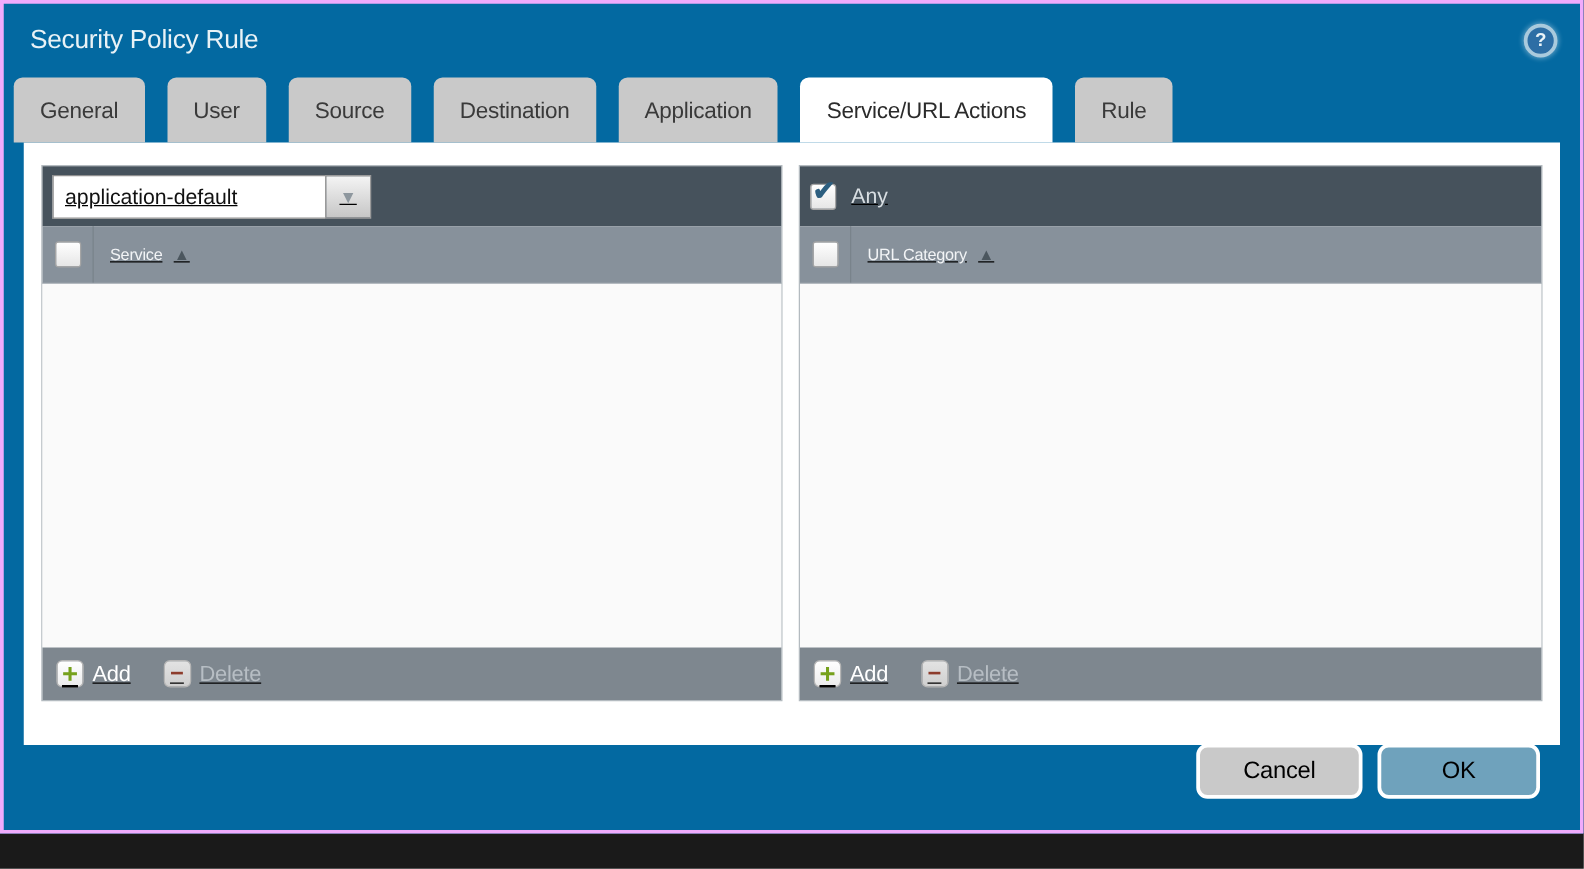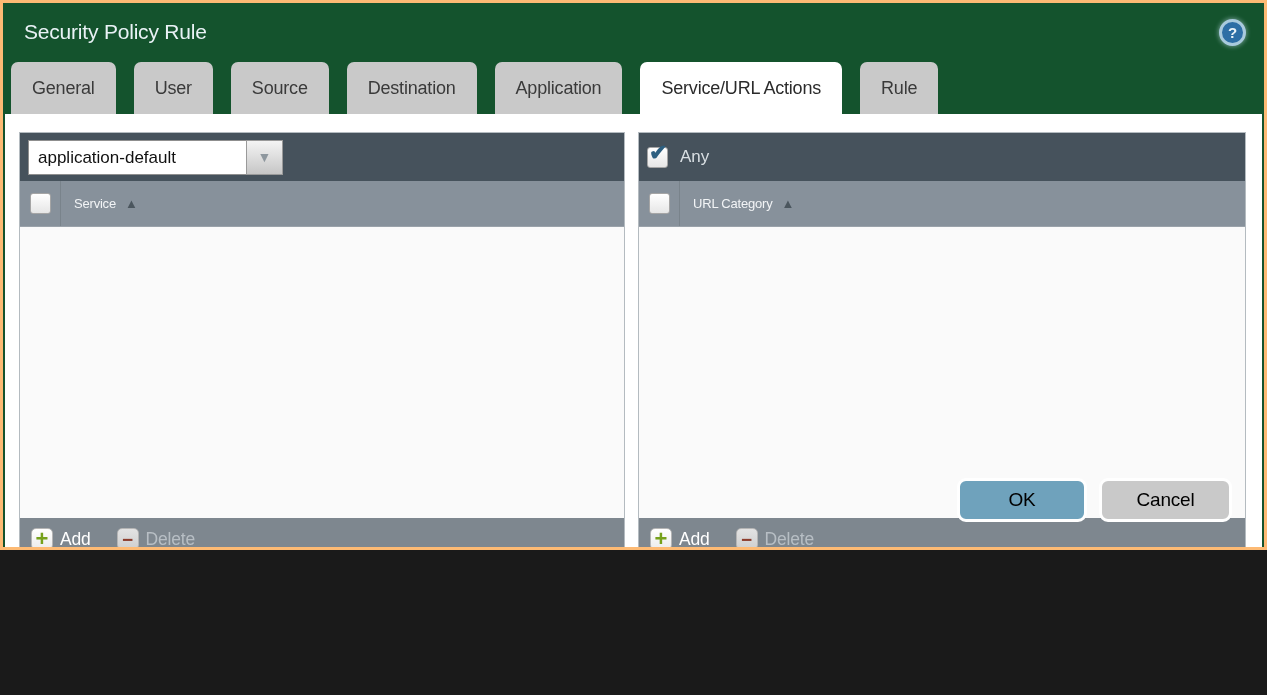--- a/index.html
+++ b/index.html
@@ -1,21 +1,21 @@
 <!DOCTYPE html>
 <html><head>
 <meta charset="utf-8">
 <style>
   * { margin:0; padding:0; box-sizing:border-box; }
   html,body { background:#1a1a1a; }
   body { font-family:"Liberation Sans", sans-serif; }
 
   .frame {
-    position:relative; width:1267px; height:550px;
-    background:#14532d; border:3px solid #fdba74;
+    position:relative; width:1267px; height:667px;
+    background:#0369a1; border:3px solid #f0abfc;
     overflow:hidden;
   }
 
   
   .title-bar {
     height:58px; display:flex; align-items:center;
     justify-content:space-between; padding:0 18px 0 21px;
   }
   .title-bar .title {
     color:#e9f2f6; font-size:21px; letter-spacing:-0.2px; font-weight:400;
@@ -38,23 +38,23 @@
     background:#c9c9c9; color:#3a3a3a;
     border-radius:7px 7px 0 0;
     height:52px; line-height:52px; padding:0 21px;
     font-size:18px; letter-spacing:-0.2px; cursor:pointer;
     white-space:nowrap;
   }
   .tab.active { background:#ffffff; color:#2b2b2b; }
 
   
   .content {
-    margin:0 2px; height:482px; background:#ffffff;
+    margin:0 16px; height:482px; background:#ffffff;
     padding:18px 14px 35px 14px;
-    display:flex; gap:13px;
+    display:flex; gap:13px;text-decoration:underline;
   }
 
   
   .panel {
     border:1px solid #b4bbc0; display:flex; flex-direction:column;
     height:429px;
   }
   .panel.left  { width:606px; }
   .panel.right { width:608px; }
 
@@ -223,17 +223,17 @@
         <button class="footer-btn disabled" aria-disabled="true">
           <span class="mini-icon delete-icon">−</span>
           <span class="lbl">Delete</span>
         </button>
       </div>
     </div>
 
   </div>
 
   <div class="action-row">
+    <button class="dlg-btn cancel">Cancel</button>
     <button class="dlg-btn ok">OK</button>
-    <button class="dlg-btn cancel">Cancel</button>
   </div>
 
 </div>
 
 </body></html>

